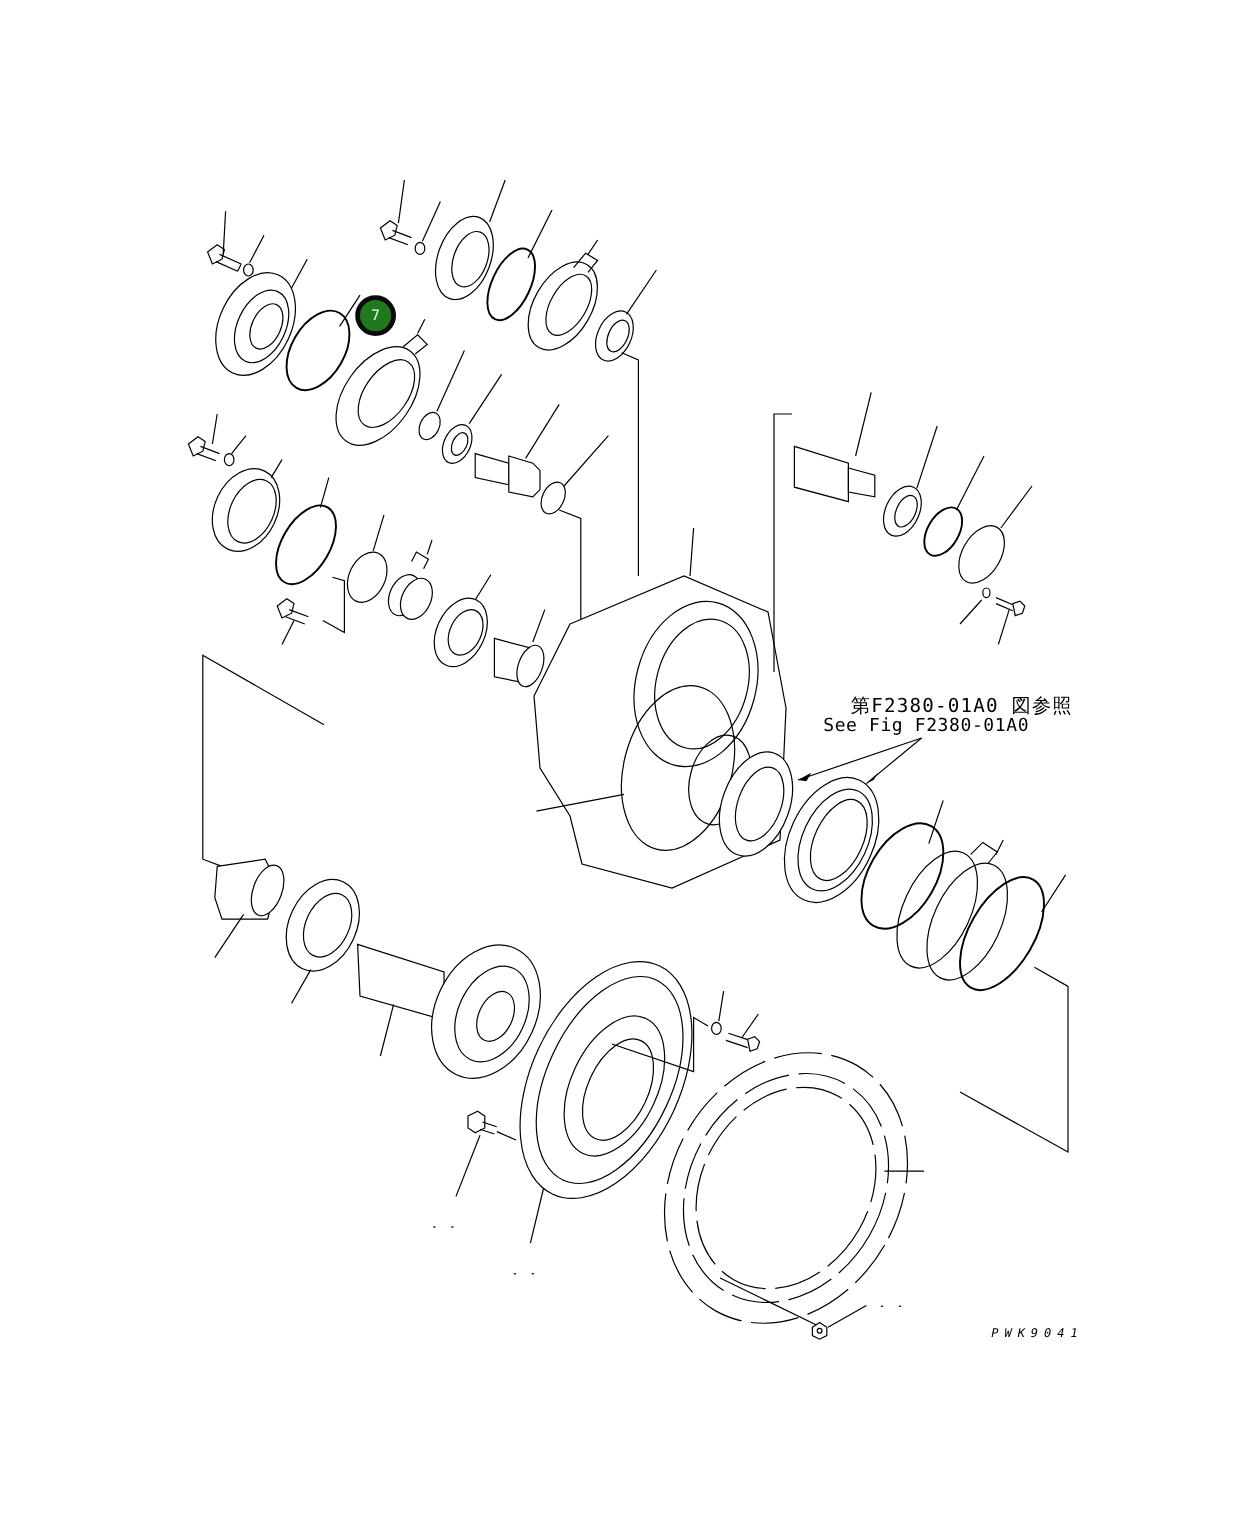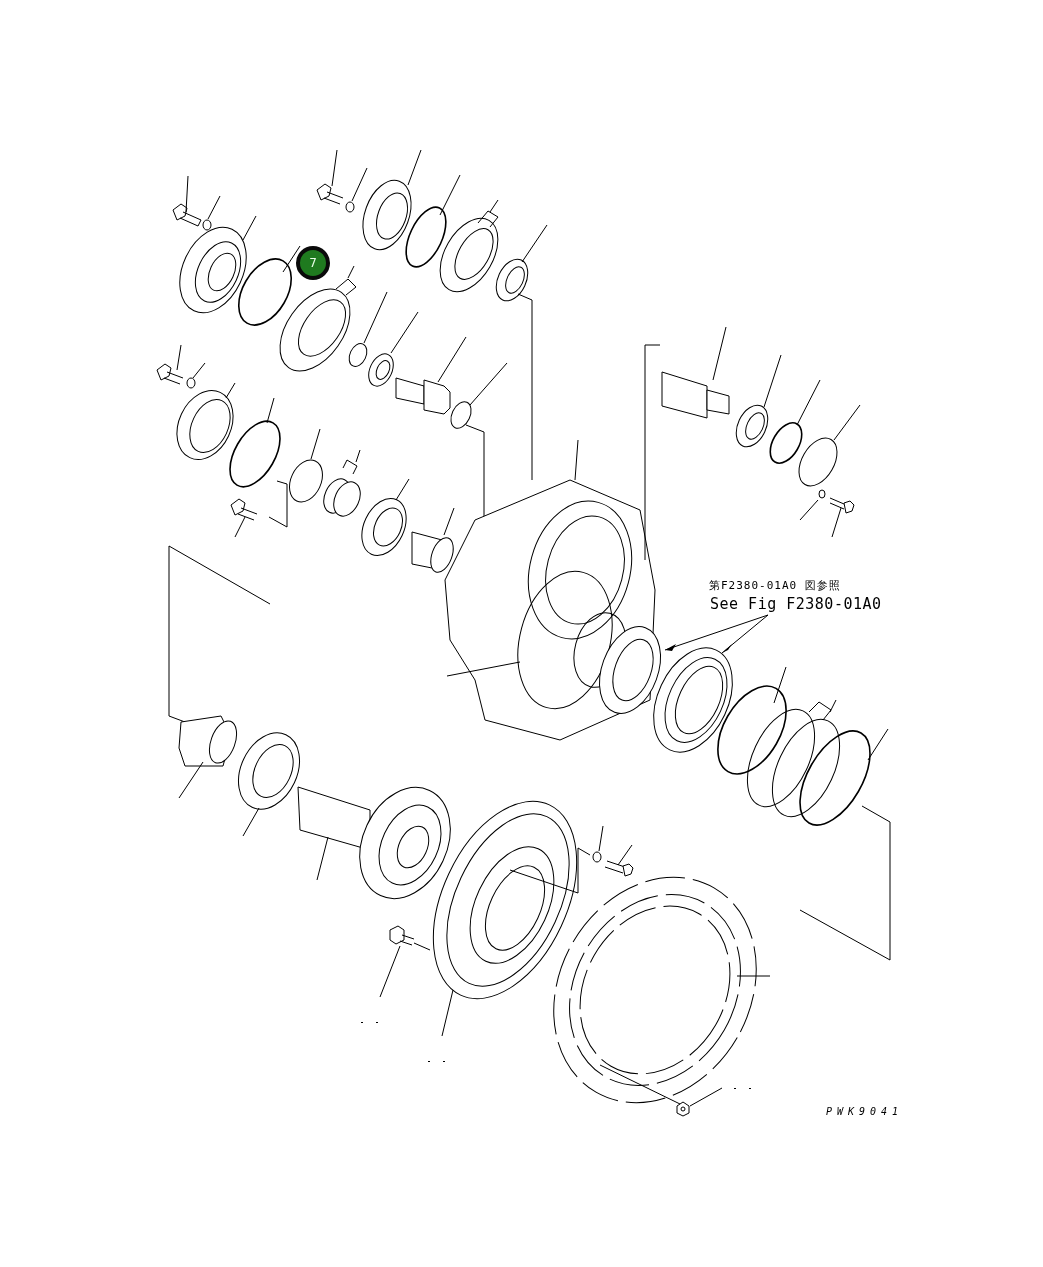--- a/index.html
+++ b/index.html
@@ -3,22 +3,22 @@
 <meta charset="utf-8">
 <style>
   html, body { margin:0; padding:0; background:#ffffff; }
   body { width:1043px; height:1267px; position:relative; overflow:hidden;
          font-family:"DejaVu Sans Mono", "Liberation Mono", monospace; }
   #diagram { position:absolute; left:0; top:0; width:1043px; height:1267px; }
   .ln { stroke:#000; stroke-width:1; fill:none; }
   .lnw { stroke:#000; stroke-width:1; fill:#fff; }
   .ring { stroke:#000; stroke-width:1.6; fill:none; }
   .note { position:absolute; color:#000; white-space:nowrap; }
-  #note-jp { left:709px; top:578px; font-size:11px; letter-spacing:1px; }
-  #note-en { left:710px; top:595px; font-size:15px; letter-spacing:0.5px; }
+  #note-jp { left:709px; top:578px; font-size:16px; letter-spacing:1px; }
+  #note-en { left:686px; top:595px; font-size:15px; letter-spacing:0.5px; }
   #fig-code { left:826px; top:1106px; font-size:10px; letter-spacing:5px;font-style:italic; }
   .callout { position:absolute; width:34px; height:34px; border-radius:50%;
              box-sizing:border-box; border:4px solid #0a0a0a; display:flex;
              align-items:center; justify-content:center; color:#e8ffe8;
              font-family:"DejaVu Sans", sans-serif; font-size:12px; cursor:pointer; }
 </style>
 </head>
 <body>
 
 <svg id="diagram" viewBox="0 0 1043 1267" xmlns="http://www.w3.org/2000/svg">

